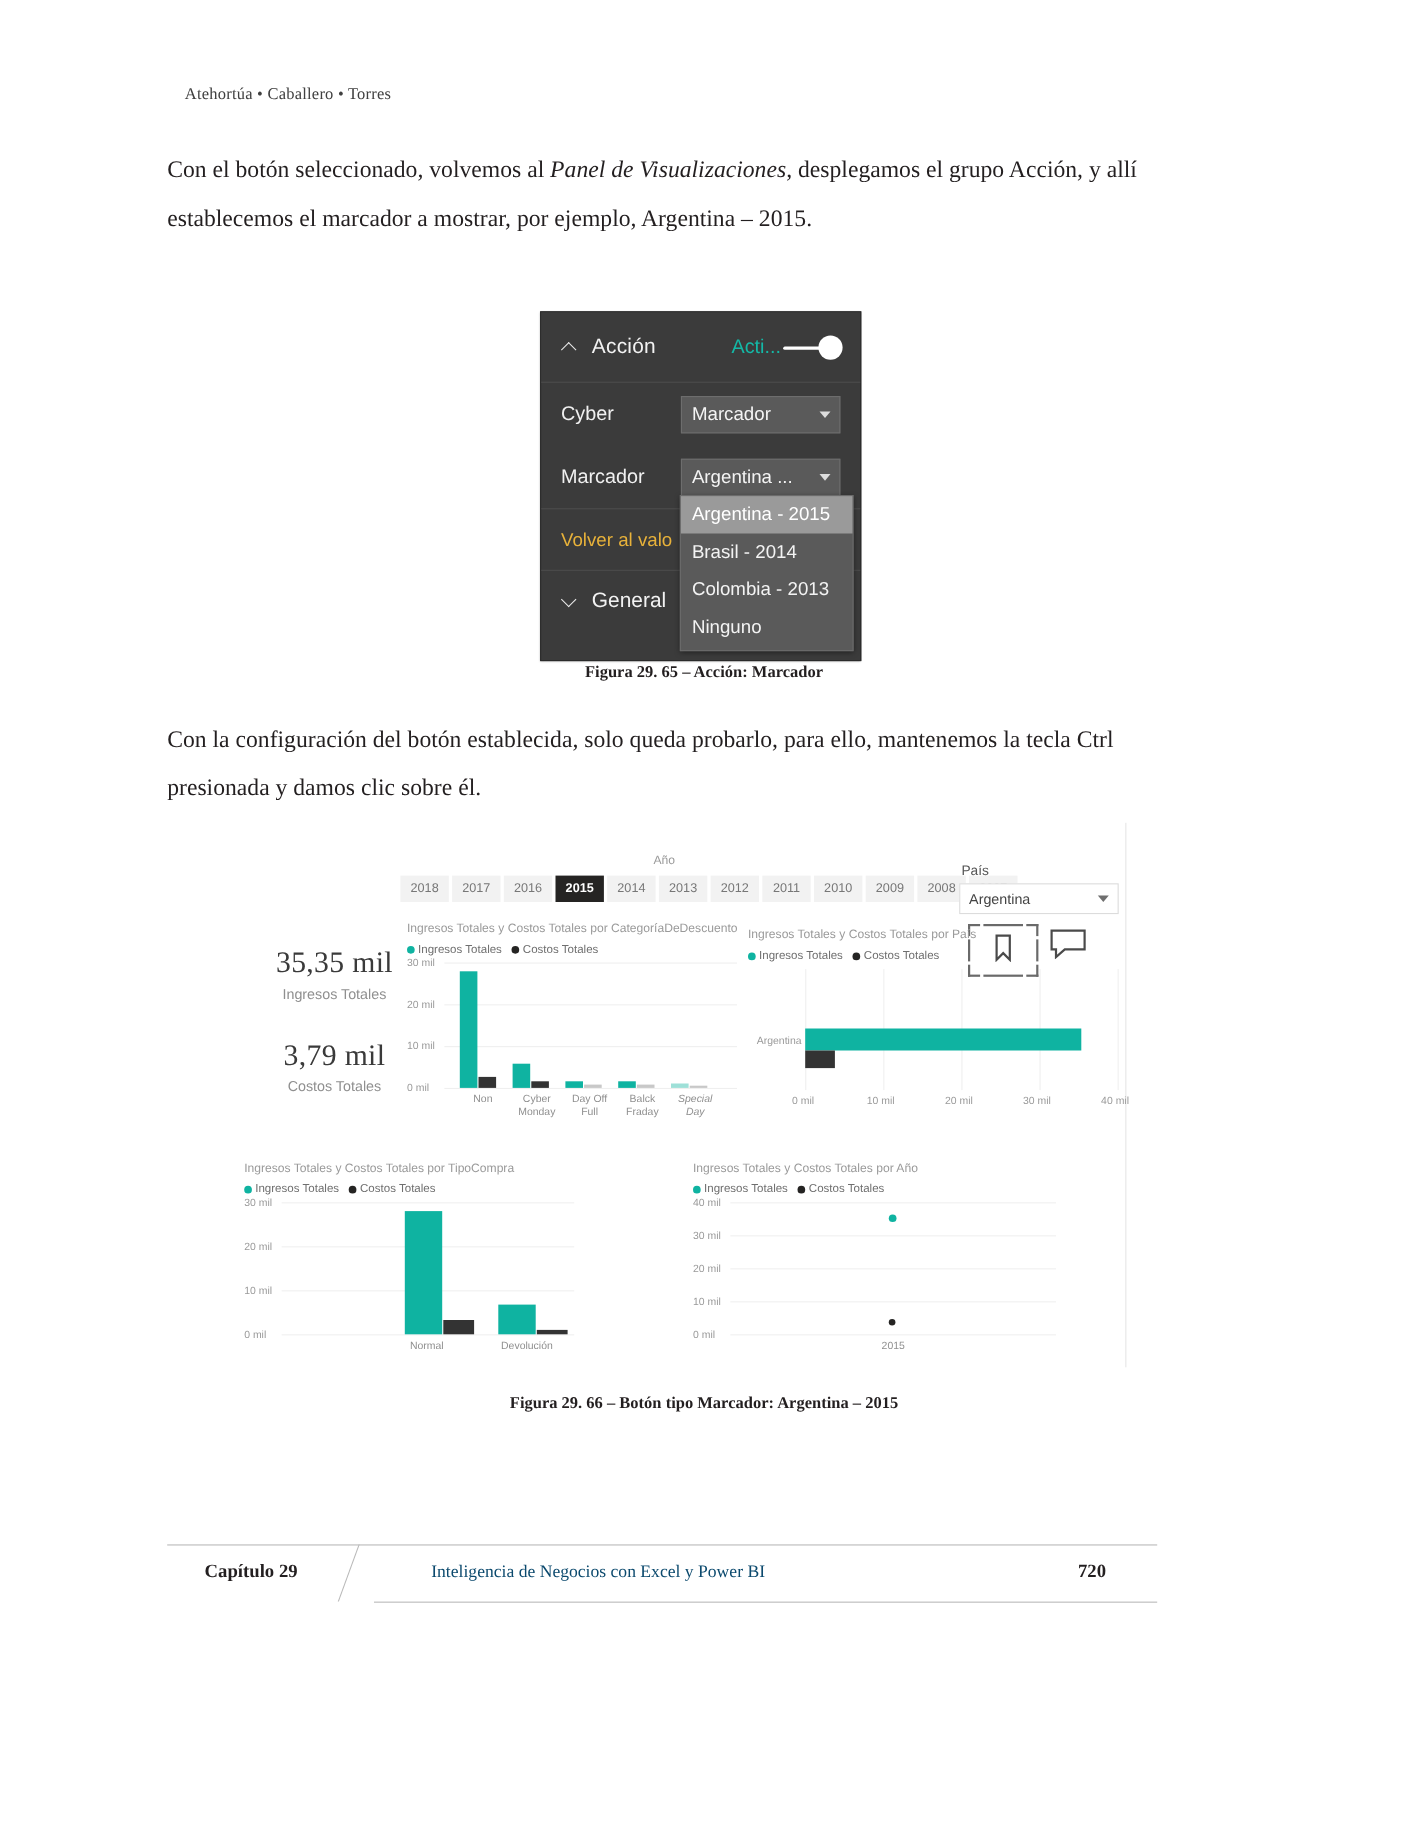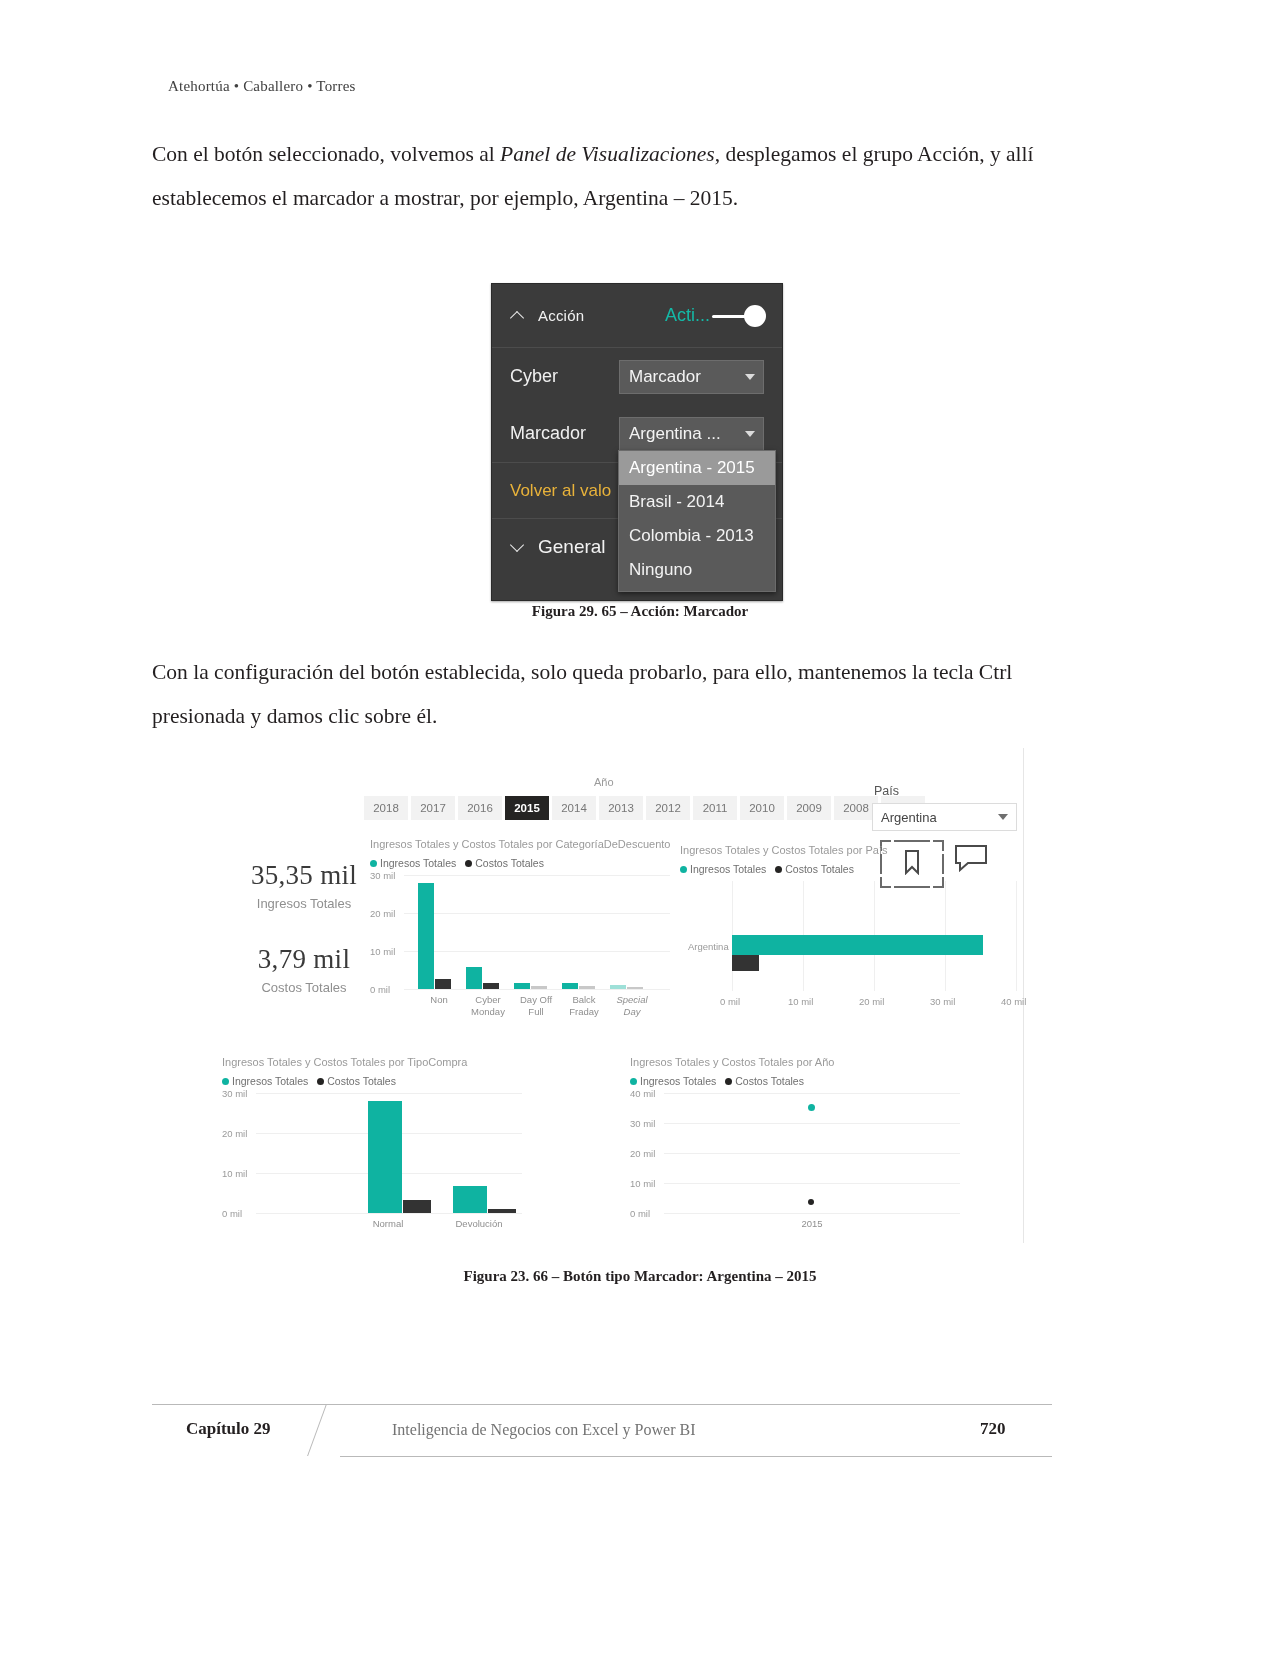--- a/index.html
+++ b/index.html
@@ -60,21 +60,21 @@
   .chev::before{
     content:""; position:absolute; left:2px; top:5px;
     width:9px; height:9px;
     border-left:1.8px solid #e8e8e8; border-top:1.8px solid #e8e8e8;
     transform:rotate(45deg);
   }
   .chev.down::before{
     top:1px;
     transform:rotate(-135deg);
   }
-  .panel-header .title { font-size:15px; letter-spacing:.2px; }
+  .panel-header .title { font-size:19px; letter-spacing:.2px; }
   .panel-header .toggle-wrap{
     margin-left:auto; display:flex; align-items:center; gap:0px;
   }
   .toggle-label{ font-size:18px; color:#14b8a6; }
   .toggle {
     width:54px; height:22px; position:relative; margin-left:2px;
   }
   .toggle .track{
     position:absolute; left:0; top:10px; width:40px; height:3px;
     background:#ffffff; border-radius:2px;
@@ -252,21 +252,21 @@
   .footer-rule2{
     position:absolute; left:340px; top:1456px; width:712px; height:1px;
     background:#b9b9b9;
   }
   .foot-chapter{
     position:absolute; left:186px; top:1419px;
     font-family:"Liberation Serif", serif; font-weight:bold; font-size:17px; color:#231f20;
   }
   .foot-mid{
     position:absolute; left:392px; top:1421px;
-    font-family:"Liberation Serif", serif; font-size:16px; color:#737373;
+    font-family:"Liberation Serif", serif; font-size:16px; color:#0c4a6e;
   }
   .foot-page{
     position:absolute; left:980px; top:1419px;
     font-family:"Liberation Serif", serif; font-weight:bold; font-size:17px; color:#231f20;
   }
 </style>
 </head>
 <body>
 
 <div class="running-head">Atehortúa • Caballero • Torres</div>
@@ -516,20 +516,20 @@
 
       <div class="dot" style="position:absolute; left:178px; top:11px;  width:7px; height:7px; background:#0fb3a1;"></div>
       <div class="dot" style="position:absolute; left:178px; top:106px; width:6px; height:6px; background:#252423;"></div>
 
       <div class="xcat" style="left:160px; top:125px; width:44px;">2015</div>
     </div>
   </div>
 
 </div>
 
-<div class="caption" id="cap2">Figura 23. 66 –  Botón tipo Marcador: Argentina – 2015</div>
+<div class="caption" id="cap2">Figura 29. 66 –  Botón tipo Marcador: Argentina – 2015</div>
 
 <div class="footer-rule"></div>
 <div class="footer-slash"></div>
 <div class="footer-rule2"></div>
 <div class="foot-chapter">Capítulo 29</div>
 <div class="foot-mid">Inteligencia de Negocios con Excel y Power BI</div>
 <div class="foot-page">720</div>
 
 </body></html>

